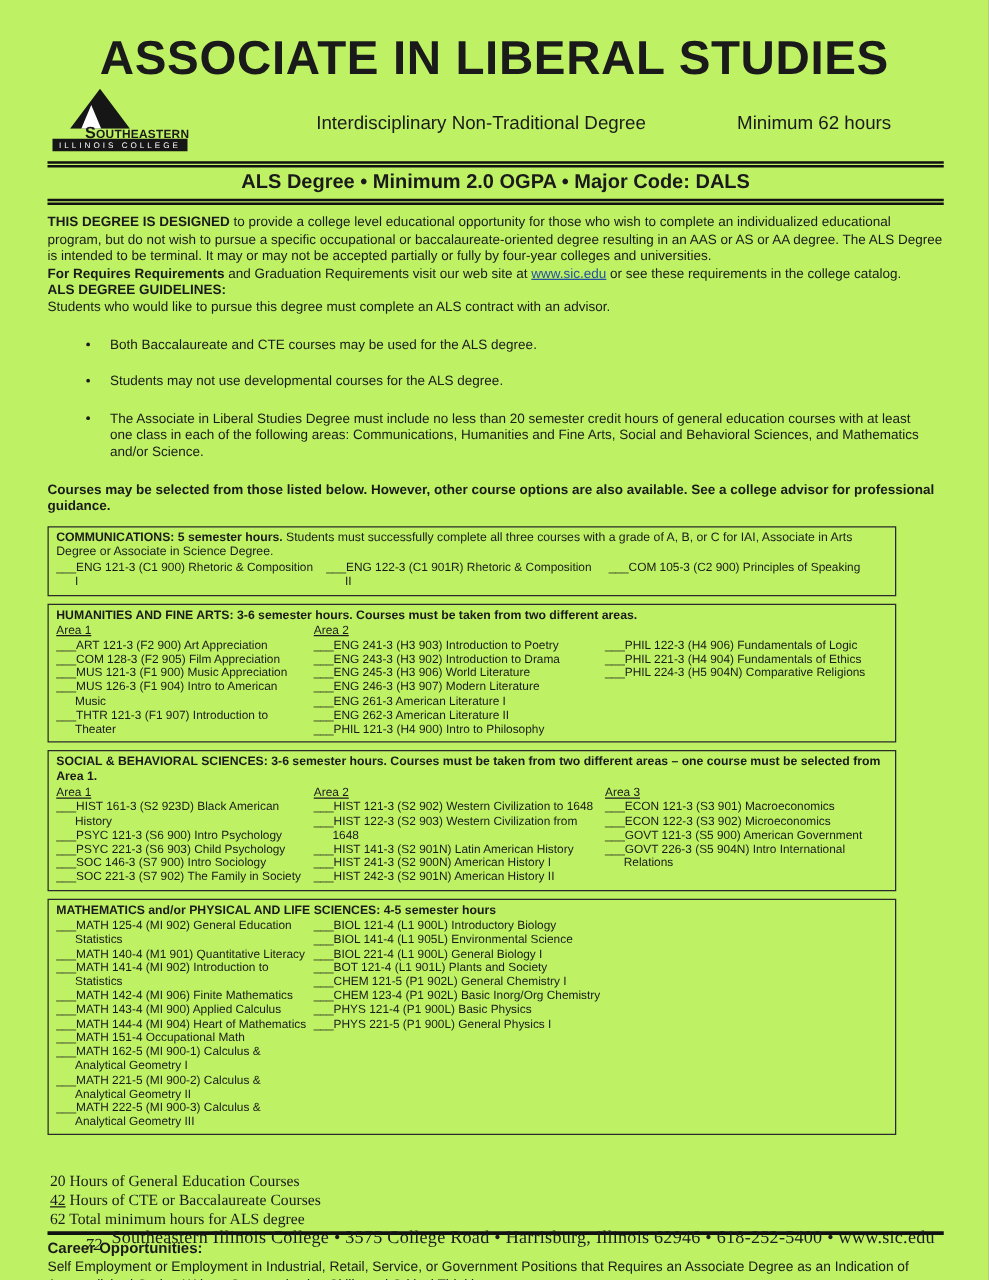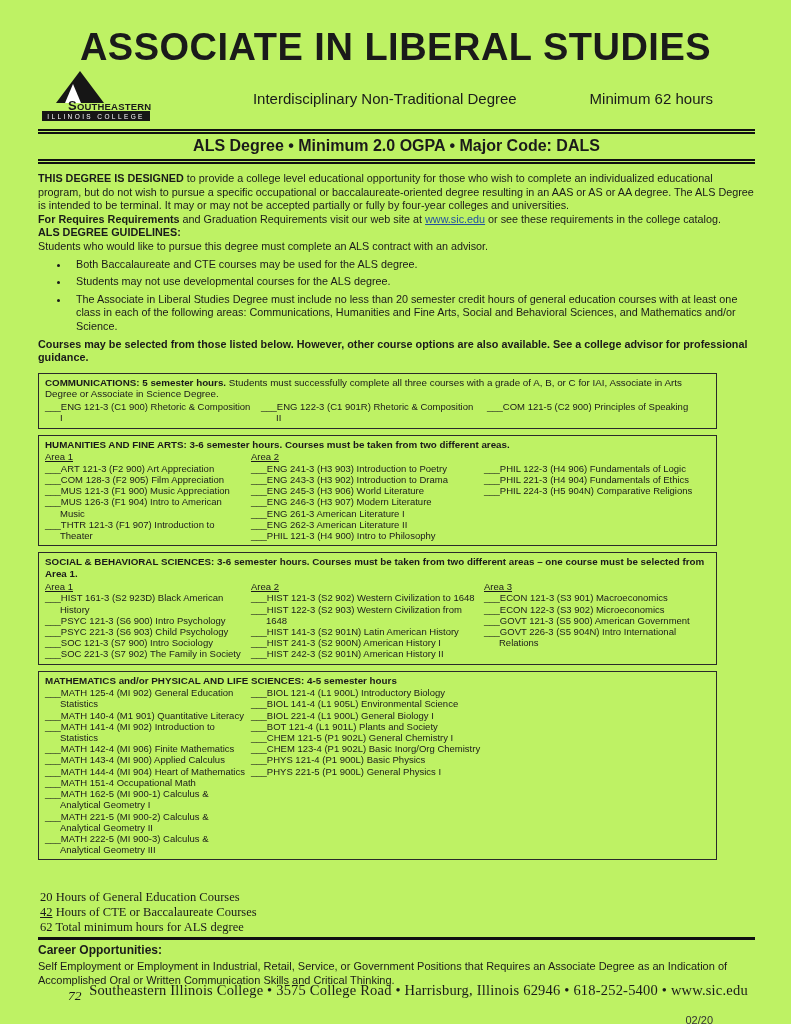--- a/index.html
+++ b/index.html
@@ -31,21 +31,21 @@
   .degree-bar{
     margin:8px 36px 0 38px;border-top:5px double #111;border-bottom:5px double #111;
     text-align:center;font-weight:bold;font-size:16px;padding:3px 0 4px;
   }
   
   .intro{margin:8px 36px 0 38px;font-size:10.8px;line-height:1.26;}
   .intro p{margin:0;}
   .bold{font-weight:bold;}
   .link{color:#2352a0;text-decoration:underline;cursor:pointer;}
   ul.guidelines{margin:0;padding:0 0 0 28px;list-style:disc;}
-  ul.guidelines li{margin:4px;padding-left:6px;}
+  ul.guidelines li{margin:16px;padding-left:6px;}
   
   .boxes{margin:8px 36px 0 38px;}
   .box{
     width:679px;box-sizing:border-box;border:1.5px solid #2a2a2a;
     padding:3px 7px 4px 6px;margin-bottom:6px;font-size:9.5px;line-height:1.18;
   }
   .box-title{font-size:9.8px;line-height:1.2;margin-bottom:1px;}
   .cols{display:flex;align-items:flex-start;}
   .col{flex:0 0 auto;box-sizing:border-box;padding-right:6px;}
   .col:last-child{flex:1 1 auto;}
@@ -123,21 +123,21 @@
       <div class="box box-i0">
         <div class="box-title"><span class="bold">COMMUNICATIONS: 5 semester hours.</span><span>  Students must successfully complete all three courses with a grade of A, B, or C for IAI, Associate in Arts Degree or Associate in Science Degree.</span></div>
         <div class="cols">
           <div class="col">
             <div class="course">___ENG 121-3 (C1 900) Rhetoric &amp; Composition I</div>
           </div>
           <div class="col">
             <div class="course">___ENG 122-3 (C1 901R) Rhetoric &amp; Composition II</div>
           </div>
           <div class="col">
-            <div class="course">___COM 121-5 (C2 900) Principles of Speaking</div>
+            <div class="course">___COM 105-3 (C2 900) Principles of Speaking</div>
           </div>
         </div>
       </div>
       <div class="box box-i1">
         <div class="box-title"><span class="bold">HUMANITIES AND FINE ARTS: 3-6 semester hours. Courses must be taken from two different areas.</span><span></span></div>
         <div class="cols">
           <div class="col">
             <div class="area-head">Area 1</div>
             <div class="course">___ART 121-3 (F2 900) Art Appreciation</div>
             <div class="course">___COM 128-3 (F2 905) Film Appreciation</div>
@@ -164,21 +164,21 @@
         </div>
       </div>
       <div class="box box-i2">
         <div class="box-title"><span class="bold">SOCIAL &amp; BEHAVIORAL SCIENCES: 3-6 semester hours. Courses must be taken from two different areas – one course must be selected from Area 1.</span><span></span></div>
         <div class="cols">
           <div class="col">
             <div class="area-head">Area 1</div>
             <div class="course">___HIST 161-3 (S2 923D) Black American History</div>
             <div class="course">___PSYC 121-3 (S6 900) Intro Psychology</div>
             <div class="course">___PSYC 221-3 (S6 903) Child Psychology</div>
-            <div class="course">___SOC 121-3 (S7 900) Intro Sociology</div>
+            <div class="course">___SOC 146-3 (S7 900) Intro Sociology</div>
             <div class="course">___SOC 221-3 (S7 902) The Family in Society</div>
           </div>
           <div class="col">
             <div class="area-head">Area 2</div>
             <div class="course">___HIST 121-3 (S2 902) Western Civilization to 1648</div>
             <div class="course">___HIST 122-3 (S2 903) Western Civilization from 1648</div>
             <div class="course">___HIST 141-3 (S2 901N) Latin American History</div>
             <div class="course">___HIST 241-3 (S2 900N) American History I</div>
             <div class="course">___HIST 242-3 (S2 901N) American History II</div>
           </div>

